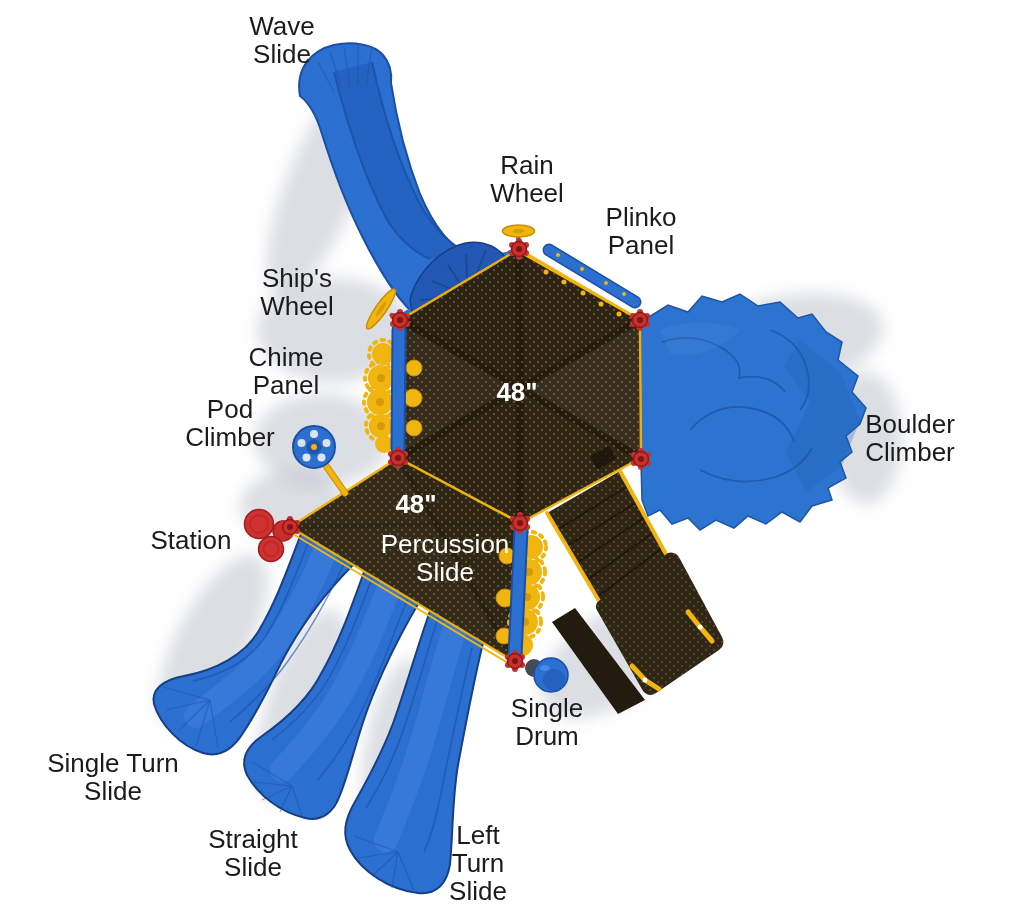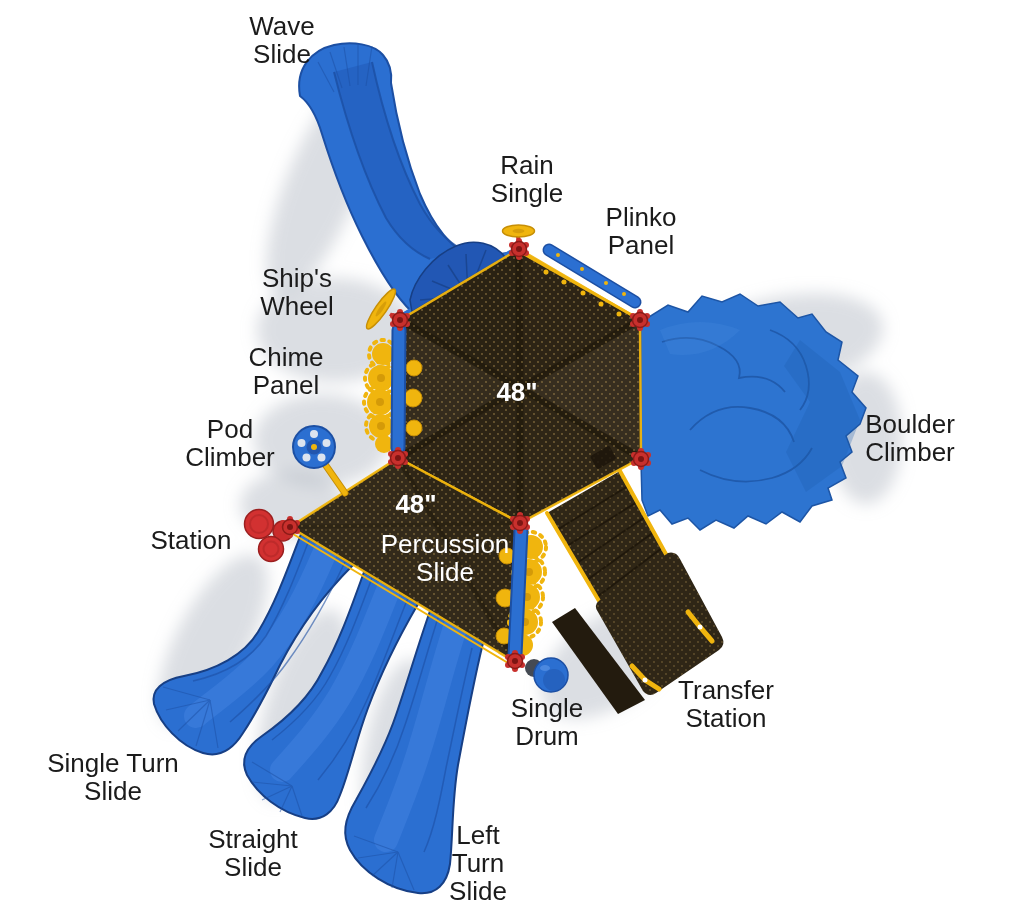--- a/index.html
+++ b/index.html
@@ -324,41 +324,39 @@
     <use href="#rpost" x="398" y="458"></use>
         <use href="#rpost" x="400" y="320"></use>
     <use href="#rpost" x="290" y="527"></use>
         <use href="#rpost" x="515" y="661"></use>
   </g>
 </svg>
 
 <div class="lbl" style="left:282px;top:40px">Wave
 Slide</div>
 <div class="lbl" style="left:527px;top:179px">Rain
-Single</div>
+Wheel</div>
 <div class="lbl" style="left:641px;top:231px">Plinko
 Panel</div>
 <div class="lbl" style="left:297px;top:292px">Ship's
 Wheel</div>
 <div class="lbl" style="left:286px;top:371px">Chime
 Panel</div>
-<div class="lbl" style="left:230px;top:443px">Pod
+<div class="lbl" style="left:230px;top:423px">Pod
 Climber</div>
 <div class="lbl" style="left:191px;top:540px">Station</div>
 <div class="lbl" style="left:113px;top:777px">Single Turn
 Slide</div>
 <div class="lbl" style="left:253px;top:853px">Straight
 Slide</div>
 <div class="lbl" style="left:478px;top:863px">Left
 Turn
 Slide</div>
 <div class="lbl" style="left:547px;top:722px">Single
 Drum</div>
-<div class="lbl" style="left:726px;top:704px">Transfer
-Station</div>
 <div class="lbl" style="left:910px;top:438px">Boulder
 Climber</div>
 <div class="lbl lbl-white lbl-bold" style="left:517px;top:392px">48"</div>
 <div class="lbl lbl-white lbl-bold" style="left:416px;top:504px">48"</div>
 <div class="lbl lbl-white" style="left:445px;top:558px">Percussion
 Slide</div>
 
 </div>
 
 </body></html>

